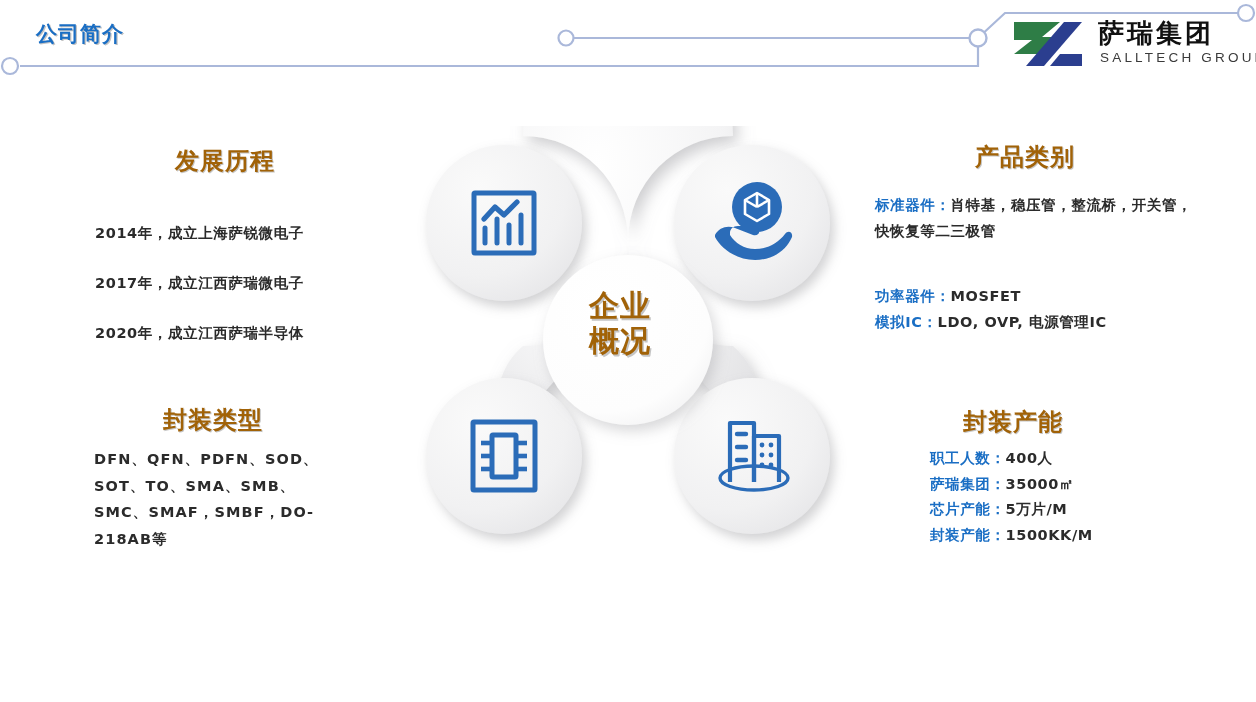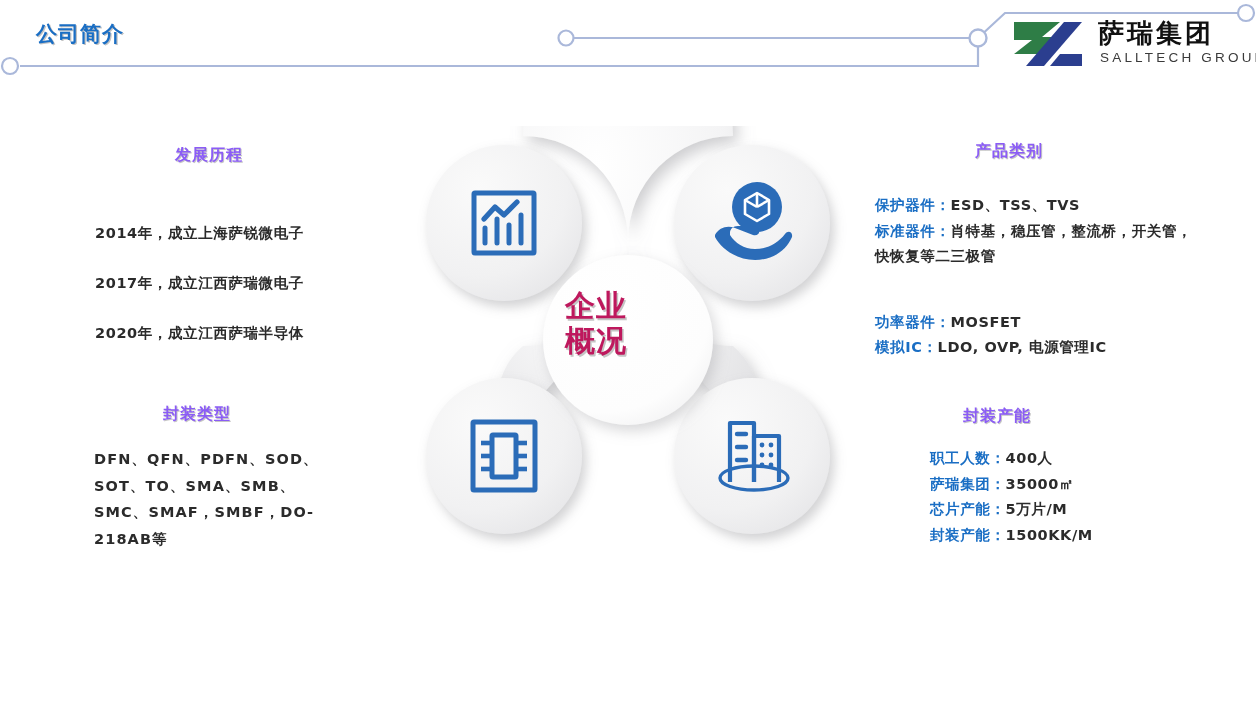--- a/index.html
+++ b/index.html
@@ -34,43 +34,43 @@
   #logo-en {
     position: absolute; left: 88px; top: 32px;
     font-size: 13.5px; color: #3a3a3a; letter-spacing: 3.2px;
     white-space: nowrap; font-weight: normal;
     font-family: "Liberation Sans", sans-serif;
   }
 
   
   .sec-title {
     position: absolute;
-    font-size: 16px; font-weight: bold; color: #8b5cf6;
+    font-size: 24px; font-weight: bold; color: #a16207;
     text-shadow: 1.1px 1.1px 0 rgba(140,140,140,0.5);
     white-space: nowrap; letter-spacing: 1px;
   }
 
   
   .txt-block { position: absolute; }
   .line {
     font-size: 14.5px; font-weight: bold; color: #2b2b2b;
     letter-spacing: 0.6px; white-space: nowrap;
     font-family: "DejaVu Sans", sans-serif;
   }
   .line.wrapline { white-space: normal; }
   .lbl { color: #1a6ec4; }
   .val { color: #2b2b2b; }
 
   
   #center-graphic { position: absolute; left: 408px; top: 126px; width: 440px; height: 440px; }
   #center-text {
-    position: absolute; left: 544px; top: 288px;
+    position: absolute; left: 568px; top: 288px;
     width: 104px; text-align: center;
     font-size: 30px; font-weight: bold; line-height: 1.18;
-    color: #be185d; letter-spacing: 1px;
+    color: #a16207; letter-spacing: 1px;
     text-shadow: 1.5px 1.5px 0 rgba(150,150,150,0.55);
     font-family: "DejaVu Sans", sans-serif;
   }
   .node-icon { position: absolute; }
 </style>
 </head>
 <body>
 
 <div id="page">
 
@@ -110,23 +110,20 @@
     <div class="line">2020年，成立江西萨瑞半导体</div>
   </div>
 
   <div class="sec-title" style="left:163px; top:404px;">封装类型</div>
   <div class="txt-block" style="left:94px; top:446px; width:248px;">
     <div class="line wrapline" style="line-height:26.5px; letter-spacing:1.1px;">DFN、QFN、PDFN、SOD、SOT、TO、SMA、SMB、SMC、SMAF，SMBF，DO-218AB等</div>
   </div>
 
   <div class="sec-title" style="left:975px; top:141px;">产品类别</div>
   <div class="txt-block" style="left:875px; top:193px; width:330px;">
-    <div class="line wrapline" style="line-height:25.5px;">
-      <span class="lbl">保护器件：</span><span class="val">ESD、TSS、TVS</span>
-    </div>
     <div class="line wrapline" style="line-height:25.5px;">
       <span class="lbl">标准器件：</span><span class="val">肖特基，稳压管，整流桥，开关管，快恢复等二三极管</span>
     </div>
     <div class="line wrapline" style="line-height:25.5px;margin-top:40px;">
       <span class="lbl">功率器件：</span><span class="val">MOSFET</span>
     </div>
     <div class="line wrapline" style="line-height:25.5px;">
       <span class="lbl">模拟IC：</span><span class="val">LDO, OVP, 电源管理IC</span>
     </div>
   </div>

